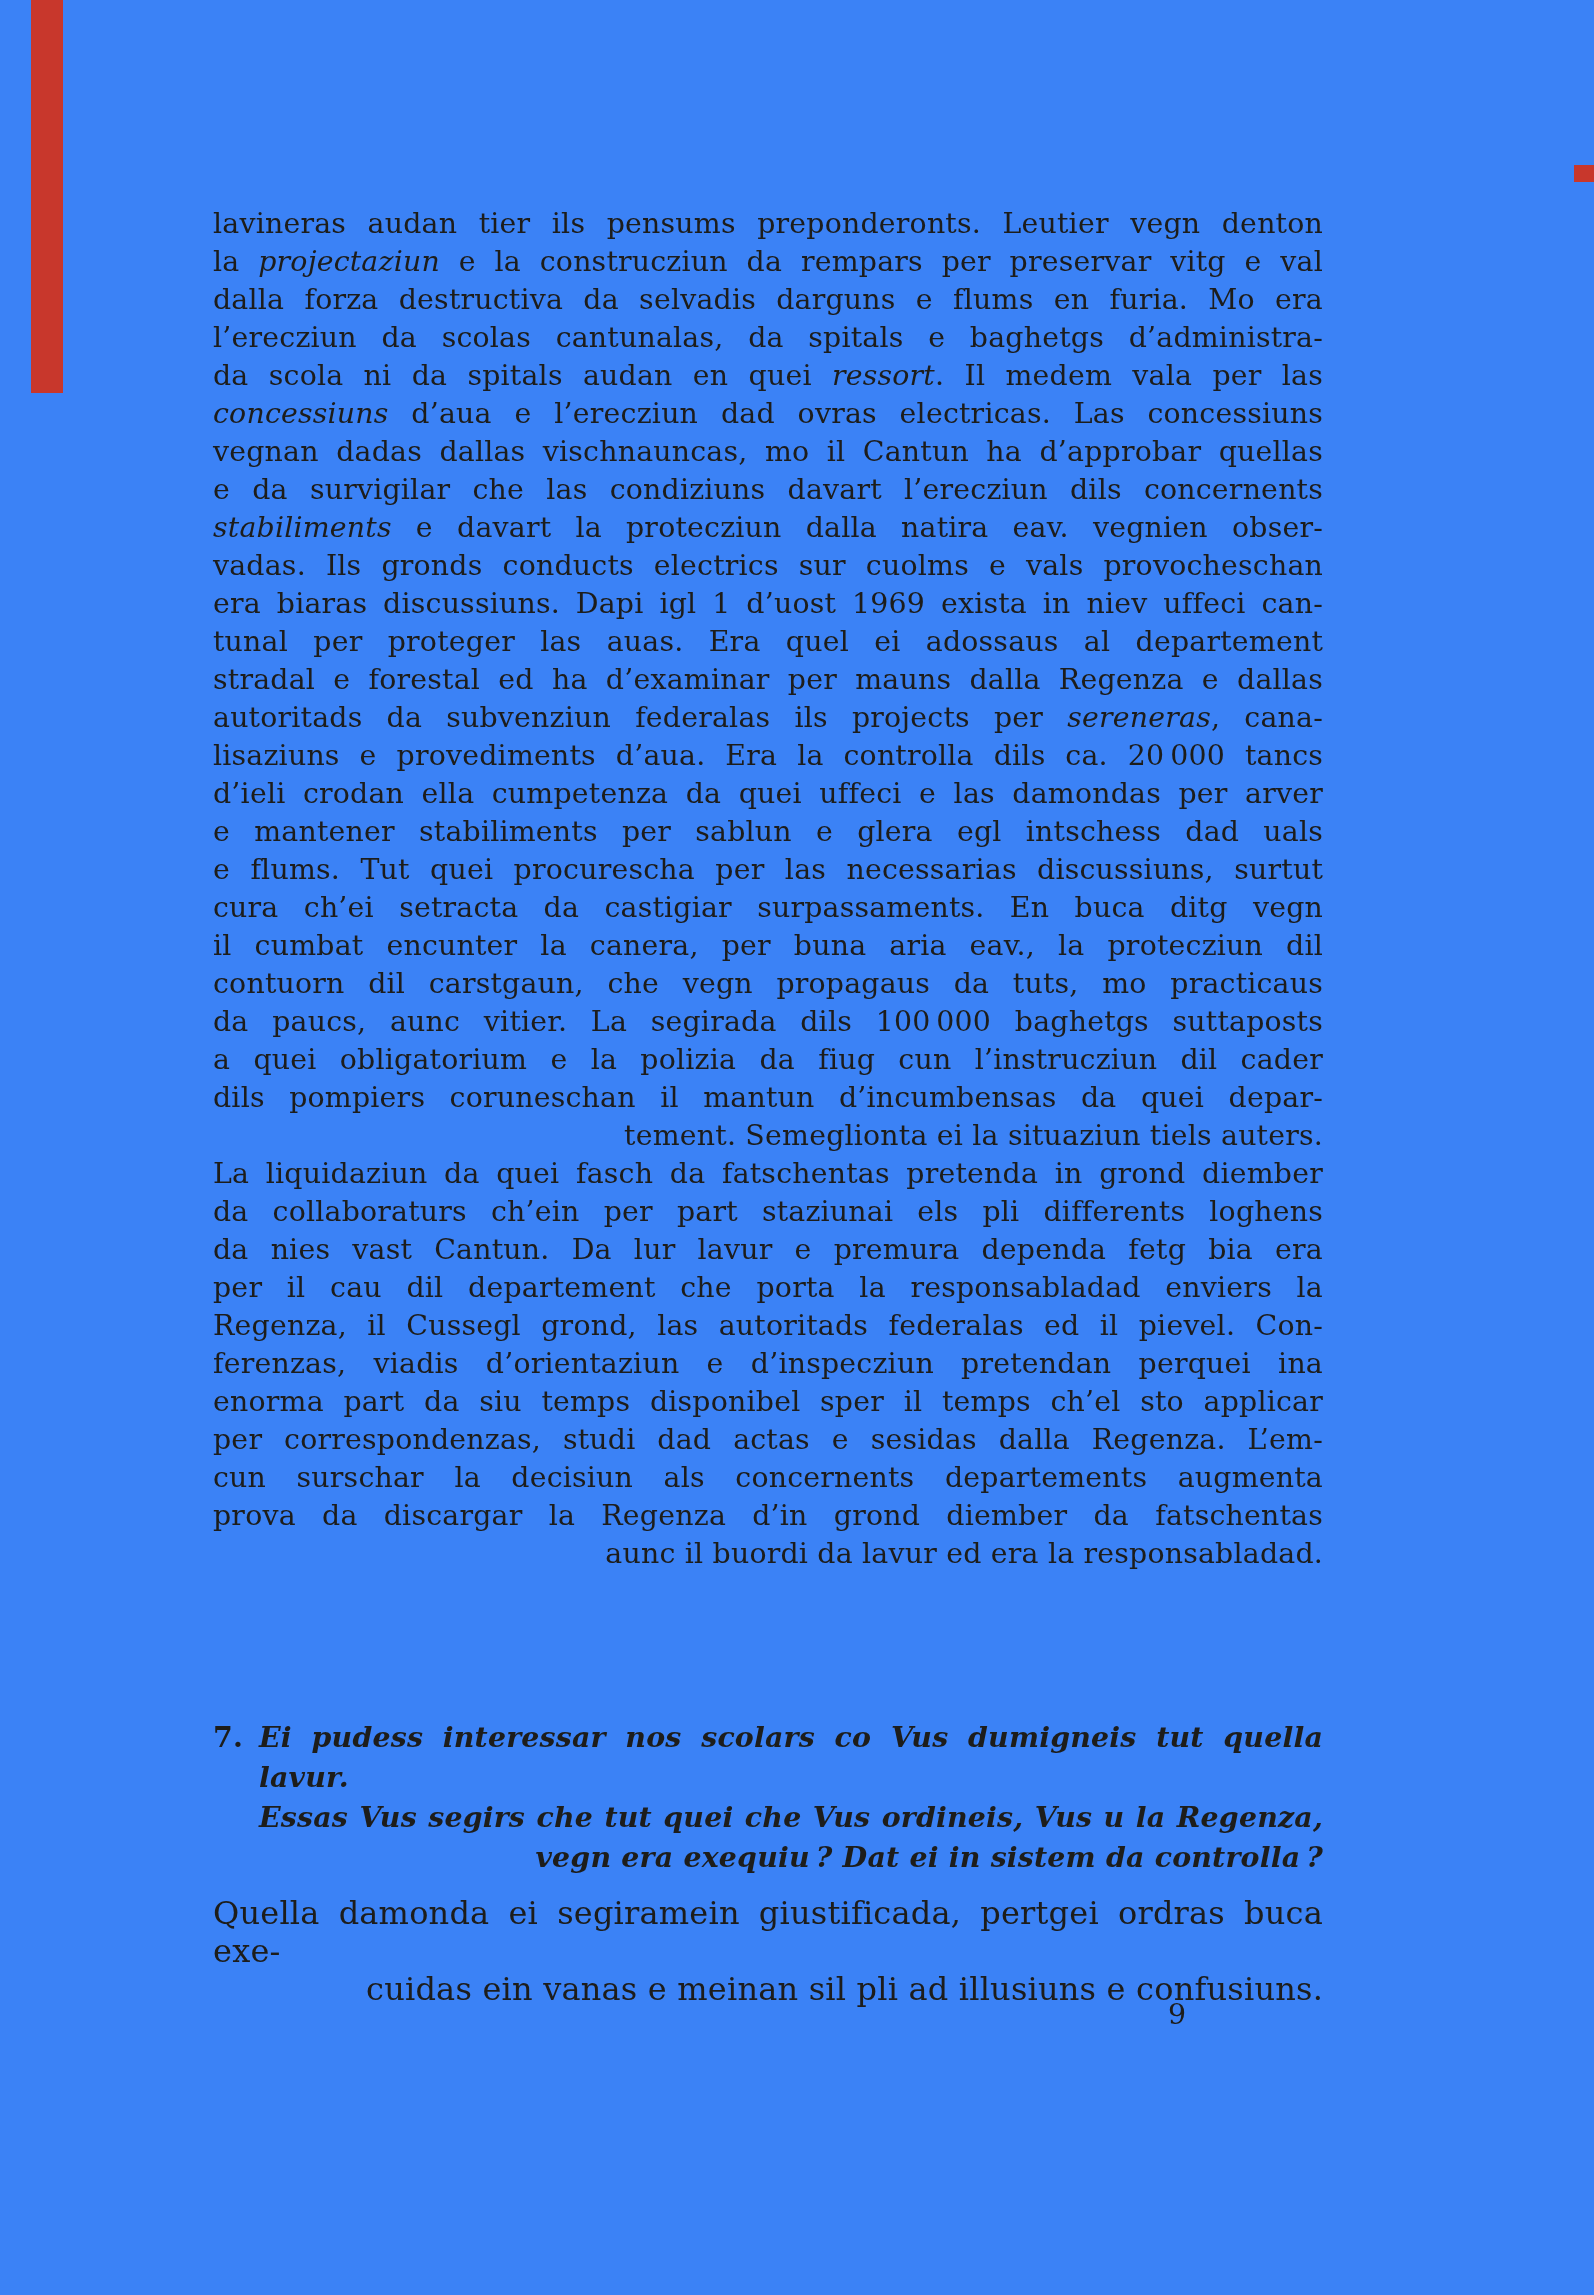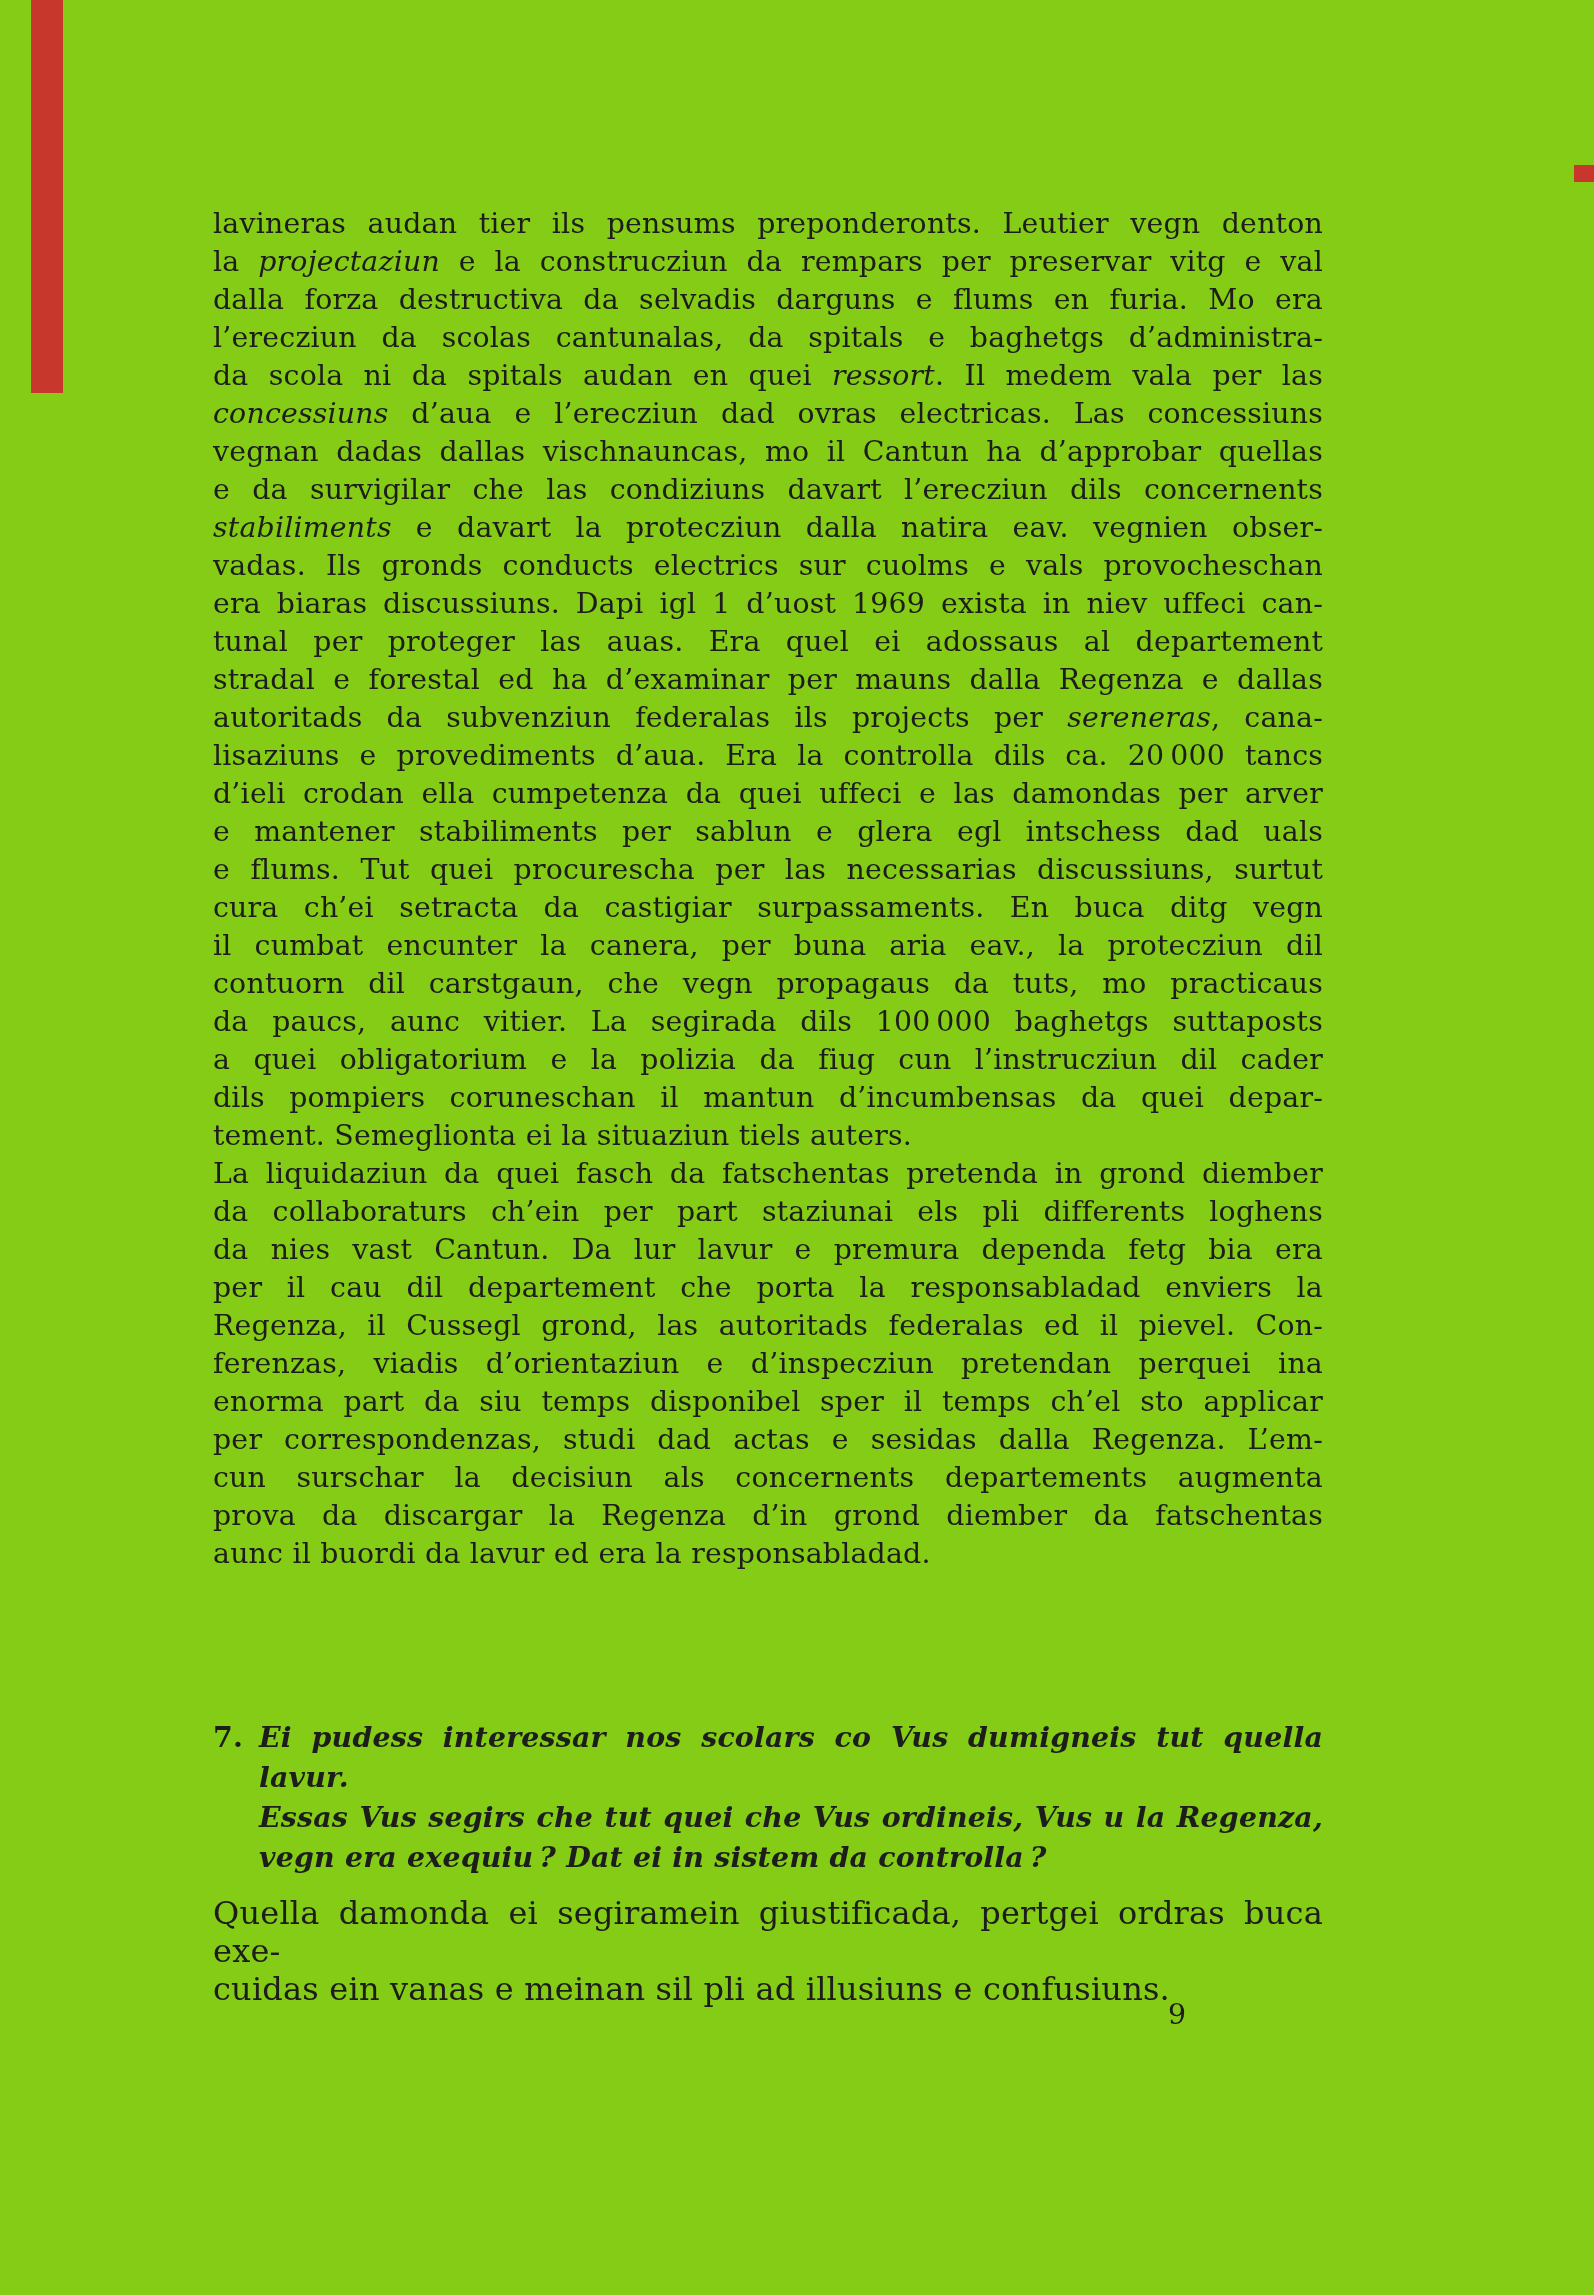--- a/index.html
+++ b/index.html
@@ -5,21 +5,21 @@
   html, body {
     margin: 0;
     padding: 0;
     background: #e9e7e2;
   }
   .page {
     position: relative;
     width: 1594px;
     height: 2295px;
     margin: 0 auto;
-    background: #84cc16;
+    background: #3b82f6;
     overflow: hidden;
     font-family: "DejaVu Serif", "Liberation Serif", serif;
     color: #1d1d1b;
   }
   .ribbon-left {
     position: absolute;
     left: 31px;
     top: 0;
     width: 32px;
     height: 393px;
@@ -34,21 +34,21 @@
   .body-text {
     position: absolute;
     left: 213px;
     top: 205px;
     width: 1110px;
     font-size: 28.4px;
     line-height: 38px;
     letter-spacing: 0.2px;
   }
   .line {
-    text-align: left;
+    text-align: right;
     text-justify: inter-word;
   }
   .line.j {
     text-align: justify;
     text-align-last: justify;
   }
   .question {
     position: absolute;
     left: 213px;
     top: 1717px;

